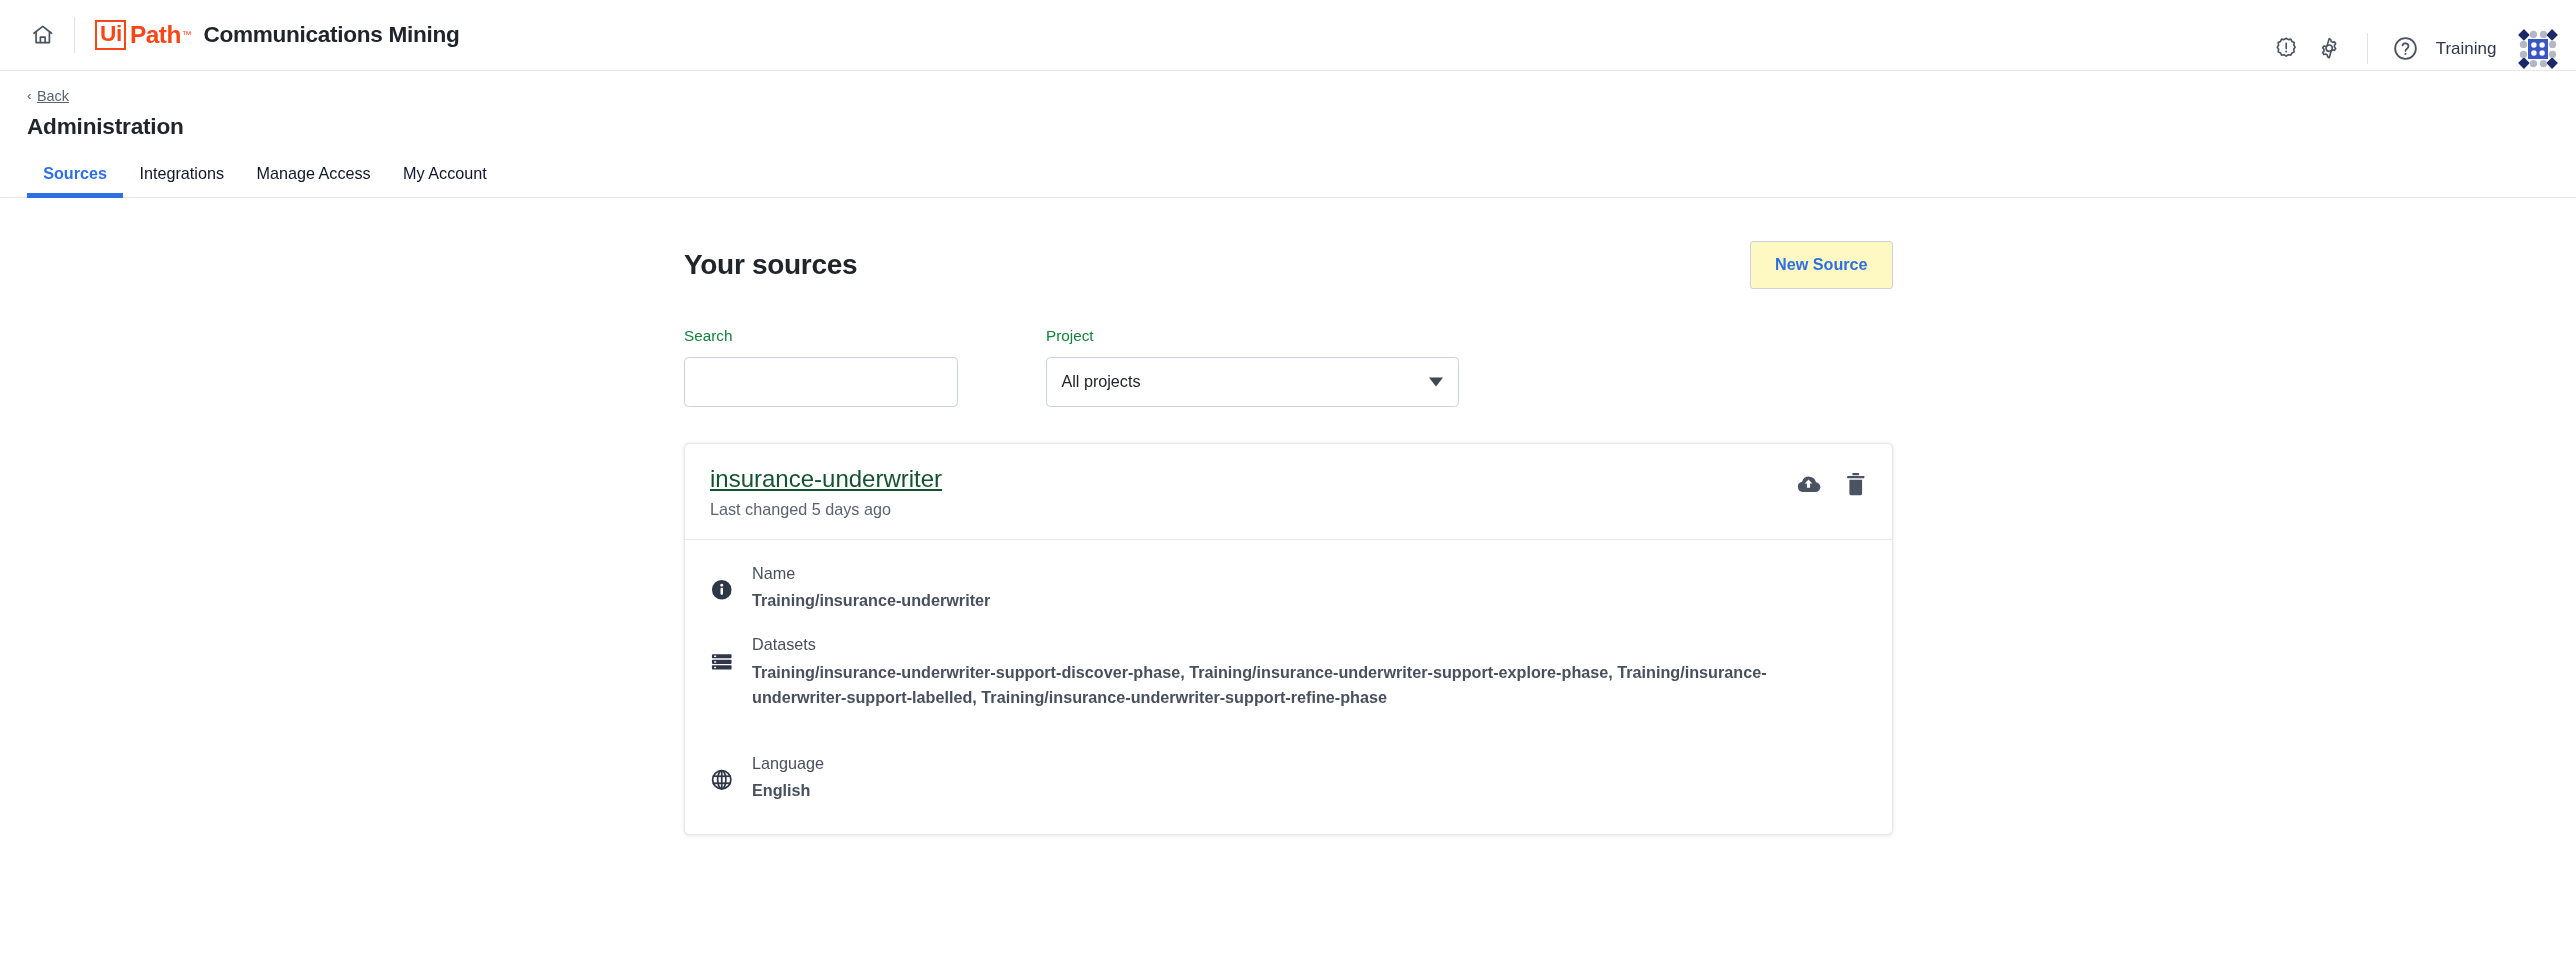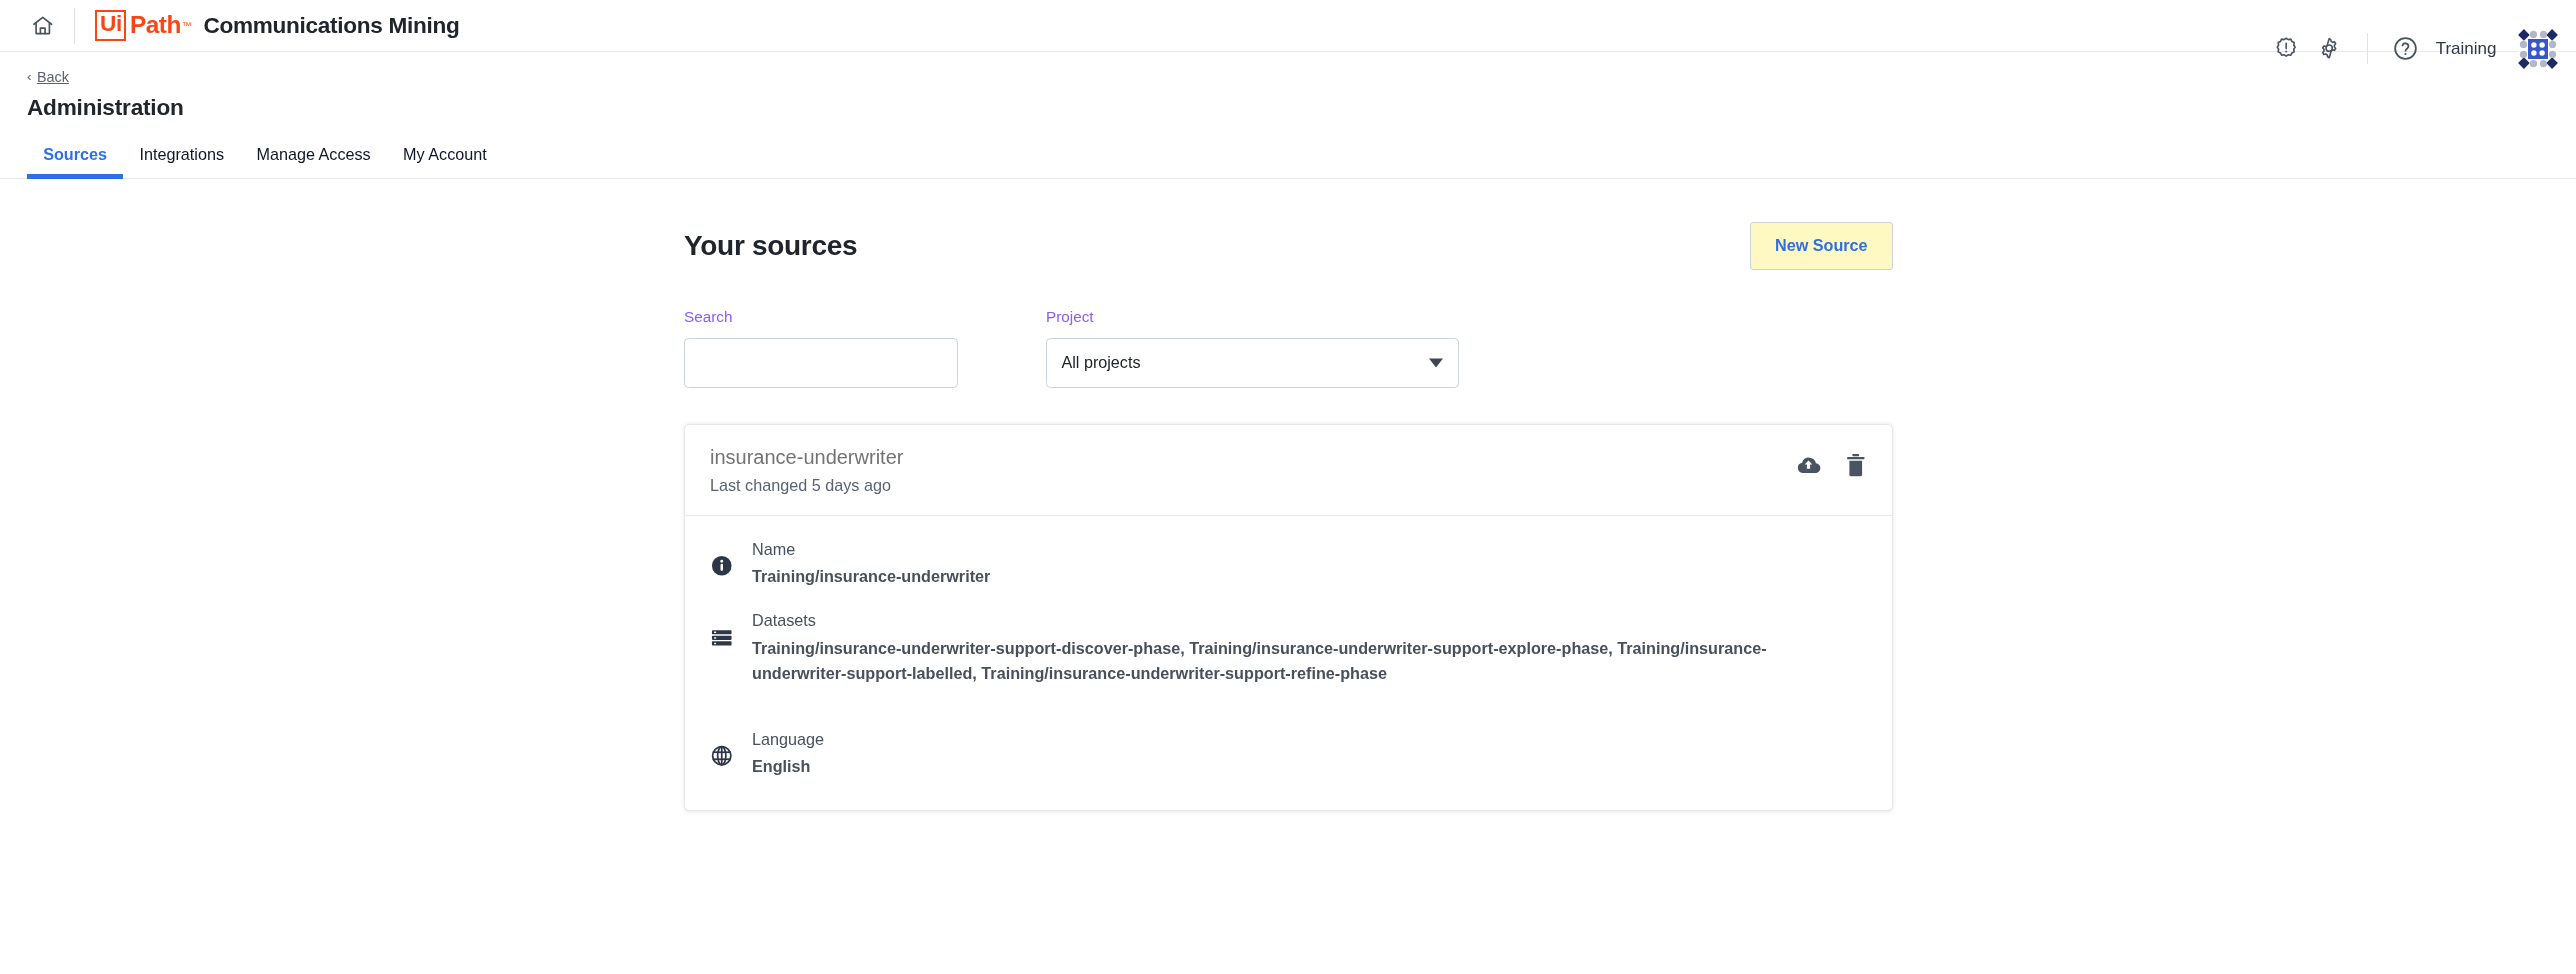--- a/index.html
+++ b/index.html
@@ -11,21 +11,21 @@
     height: 975px;
     background: #ffffff;
     font-family: "Liberation Sans", sans-serif;
     color: #2d3748;
     overflow: hidden;
   }
 
   
   .topbar {
     position: relative;
-    height: 52px;
+    height: 71px;
     border-bottom: 0.9px solid #e6e8ec;
     display: flex;
     align-items: flex-end;
     box-sizing: border-box;
   }
   .topbar-left {
     display: flex;
     align-items: center;
     height: 100%;
   }
@@ -212,21 +212,21 @@
     font-family: "Liberation Sans", sans-serif;
   }
 
   .filters {
     display: flex;
     gap: 88px;
     margin-top: 38px;
   }
   .field-label {
     font-size: 15.3px;
-    color: #8b5cf6;
+    color: #15803d;
     margin-bottom: 11.7px;
   }
   .search-input {
     width: 274px;
     height: 50px;
     border: 0.9px solid #ccd2db;
     border-radius: 4.5px;
     background: #ffffff;
     box-sizing: border-box;
     padding: 0 12.6px;
@@ -279,23 +279,24 @@
     box-sizing: border-box;
   }
   .card-head {
     display: flex;
     align-items: flex-start;
     justify-content: space-between;
     padding: 21.7px 25px 20px 25px;
     border-bottom: 0.9px solid #e4e7ec;
   }
   .card-name {
-    font-size: 20px;
-    color: #737373;
+    font-size: 24px;
+    color: #14532d;
     margin-bottom: 7.2px;
+    text-decoration: underline;
   }
   .card-sub {
     font-size: 16.2px;
     color: #5a6372;
   }
   .card-actions {
     display: flex;
     align-items: center;
     gap: 21.7px;
     padding-top: 5.4px;

